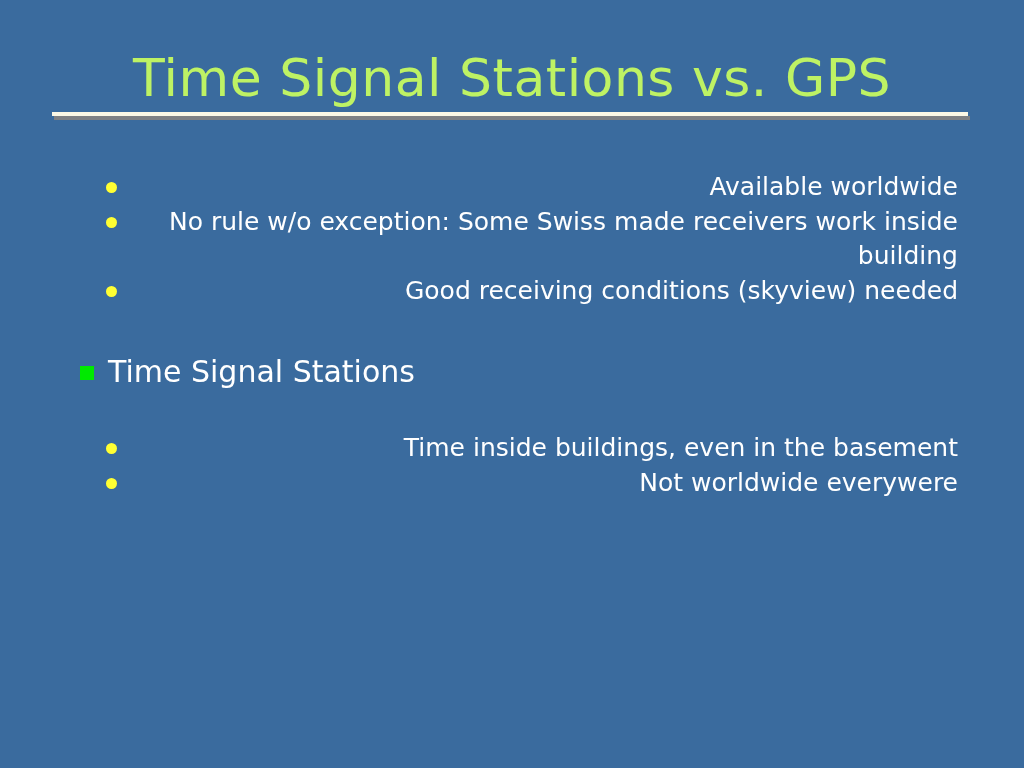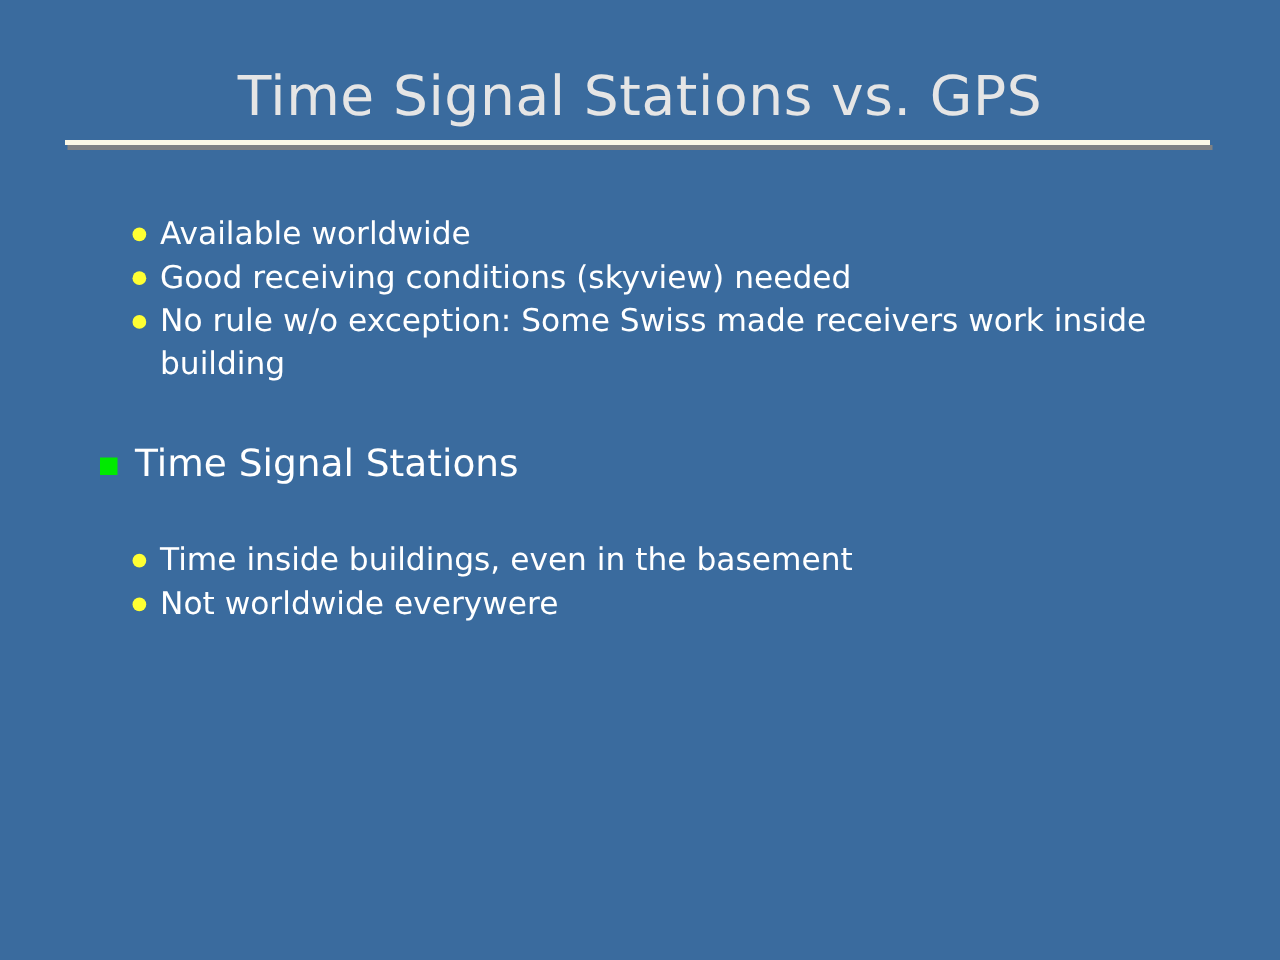--- a/index.html
+++ b/index.html
@@ -25,23 +25,23 @@
   
   .title-block {
     position: absolute;
     left: 0;
     top: 52px;
     width: 1024px;
     text-align: center;
   }
   .slide-title {
     font-family: "DejaVu Sans", sans-serif;
-    font-size: 44px;
+    font-size: 52px;
     line-height: 52px;
-    color: #e5e5e5;
+    color: #bef264;
     letter-spacing: 0.5px;
     font-weight: 400;
     white-space: nowrap;
   }
   .title-rule {
     position: absolute;
     left: 52px;
     top: 112px;
     width: 916px;
     height: 4px;
@@ -77,20 +77,21 @@
     left: 2px;
     top: 13px;
     width: 14px;
     height: 14px;
     background: #00ea00;
   }
 
   .sub-list {
     margin: 0;
     padding: 0;
+    text-align: right;
   }
   .bullet-l2 {
     position: relative;
     padding-left: 50px;
     margin: 0 0 1px 0;
     font-size: 25px;
     line-height: 34px;
     color: #ffffff;
   }
   .bullet-l2 .marker {
@@ -125,25 +126,25 @@
   <div class="body-block">
 
     <div class="group">
       <div class="sub-list">
         <div class="bullet-l2">
           <span class="marker"></span>
           <span class="text">Available worldwide</span>
         </div>
         <div class="bullet-l2">
           <span class="marker"></span>
-          <span class="text">Good receiving conditions (skyview) needed</span>
+          <span class="text">No rule w/o exception:  Some Swiss made receivers work inside building</span>
         </div>
         <div class="bullet-l2">
           <span class="marker"></span>
-          <span class="text">No rule w/o exception:  Some Swiss made receivers work inside building</span>
+          <span class="text">Good receiving conditions (skyview) needed</span>
         </div>
       </div>
     </div>
 
     <div class="spacer-lg"></div>
 
     <div class="group">
       <div class="bullet-l1">
         <span class="marker"></span>
         <span>Time Signal Stations</span>

